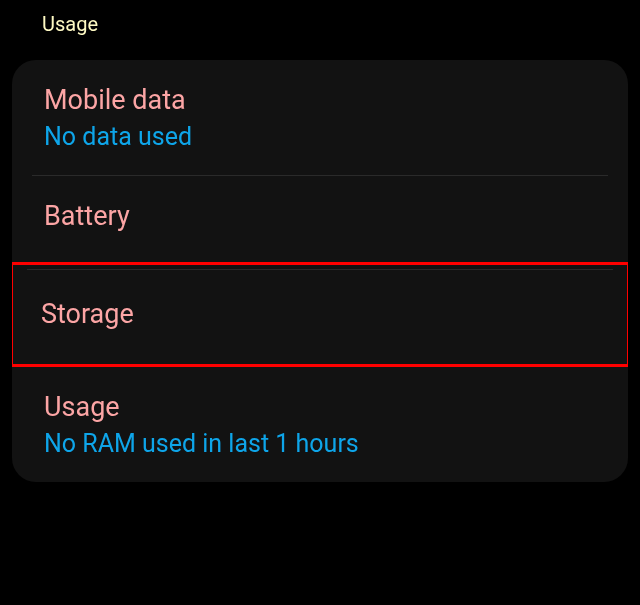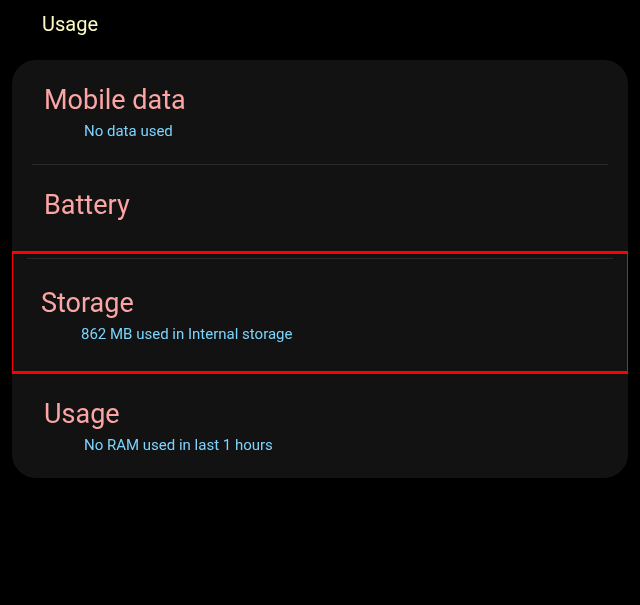--- a/index.html
+++ b/index.html
@@ -30,24 +30,23 @@
       padding: 24px 32px 24px 32px;
       position: relative;
     }
     .list-item-title {
       color: #fca5a5;
       font-size: 27px;
       font-weight: 400;
       margin-bottom: 6px;
     }
     .list-item-subtitle {
-      color: #7dd3fc;
-      font-size: 15px;
+      color: #0ea5e9;
+      font-size: 25px;
       font-weight: 400;
-      margin-left: 40px;
     }
     .divider {
       height: 1px;
       background-color: #2a2a2a;
       margin: 0 20px;
     }
     .highlight-box {
       border: 3px solid #ff0000;
       margin: 0 -2px;
     }
@@ -75,21 +74,20 @@
   <div class="divider"></div>
 
   <div class="list-item">
     <div class="list-item-title">Battery</div>
   </div>
 
   <div class="highlight-box">
     <div class="divider-top"></div>
     <div class="list-item">
       <div class="list-item-title">Storage</div>
-      <div class="list-item-subtitle">862 MB used in Internal storage</div>
     </div>
   </div>
 
   <div class="list-item">
     <div class="list-item-title">Usage</div>
     <div class="list-item-subtitle">No RAM used in last 1 hours</div>
   </div>
 
 </div>
 

